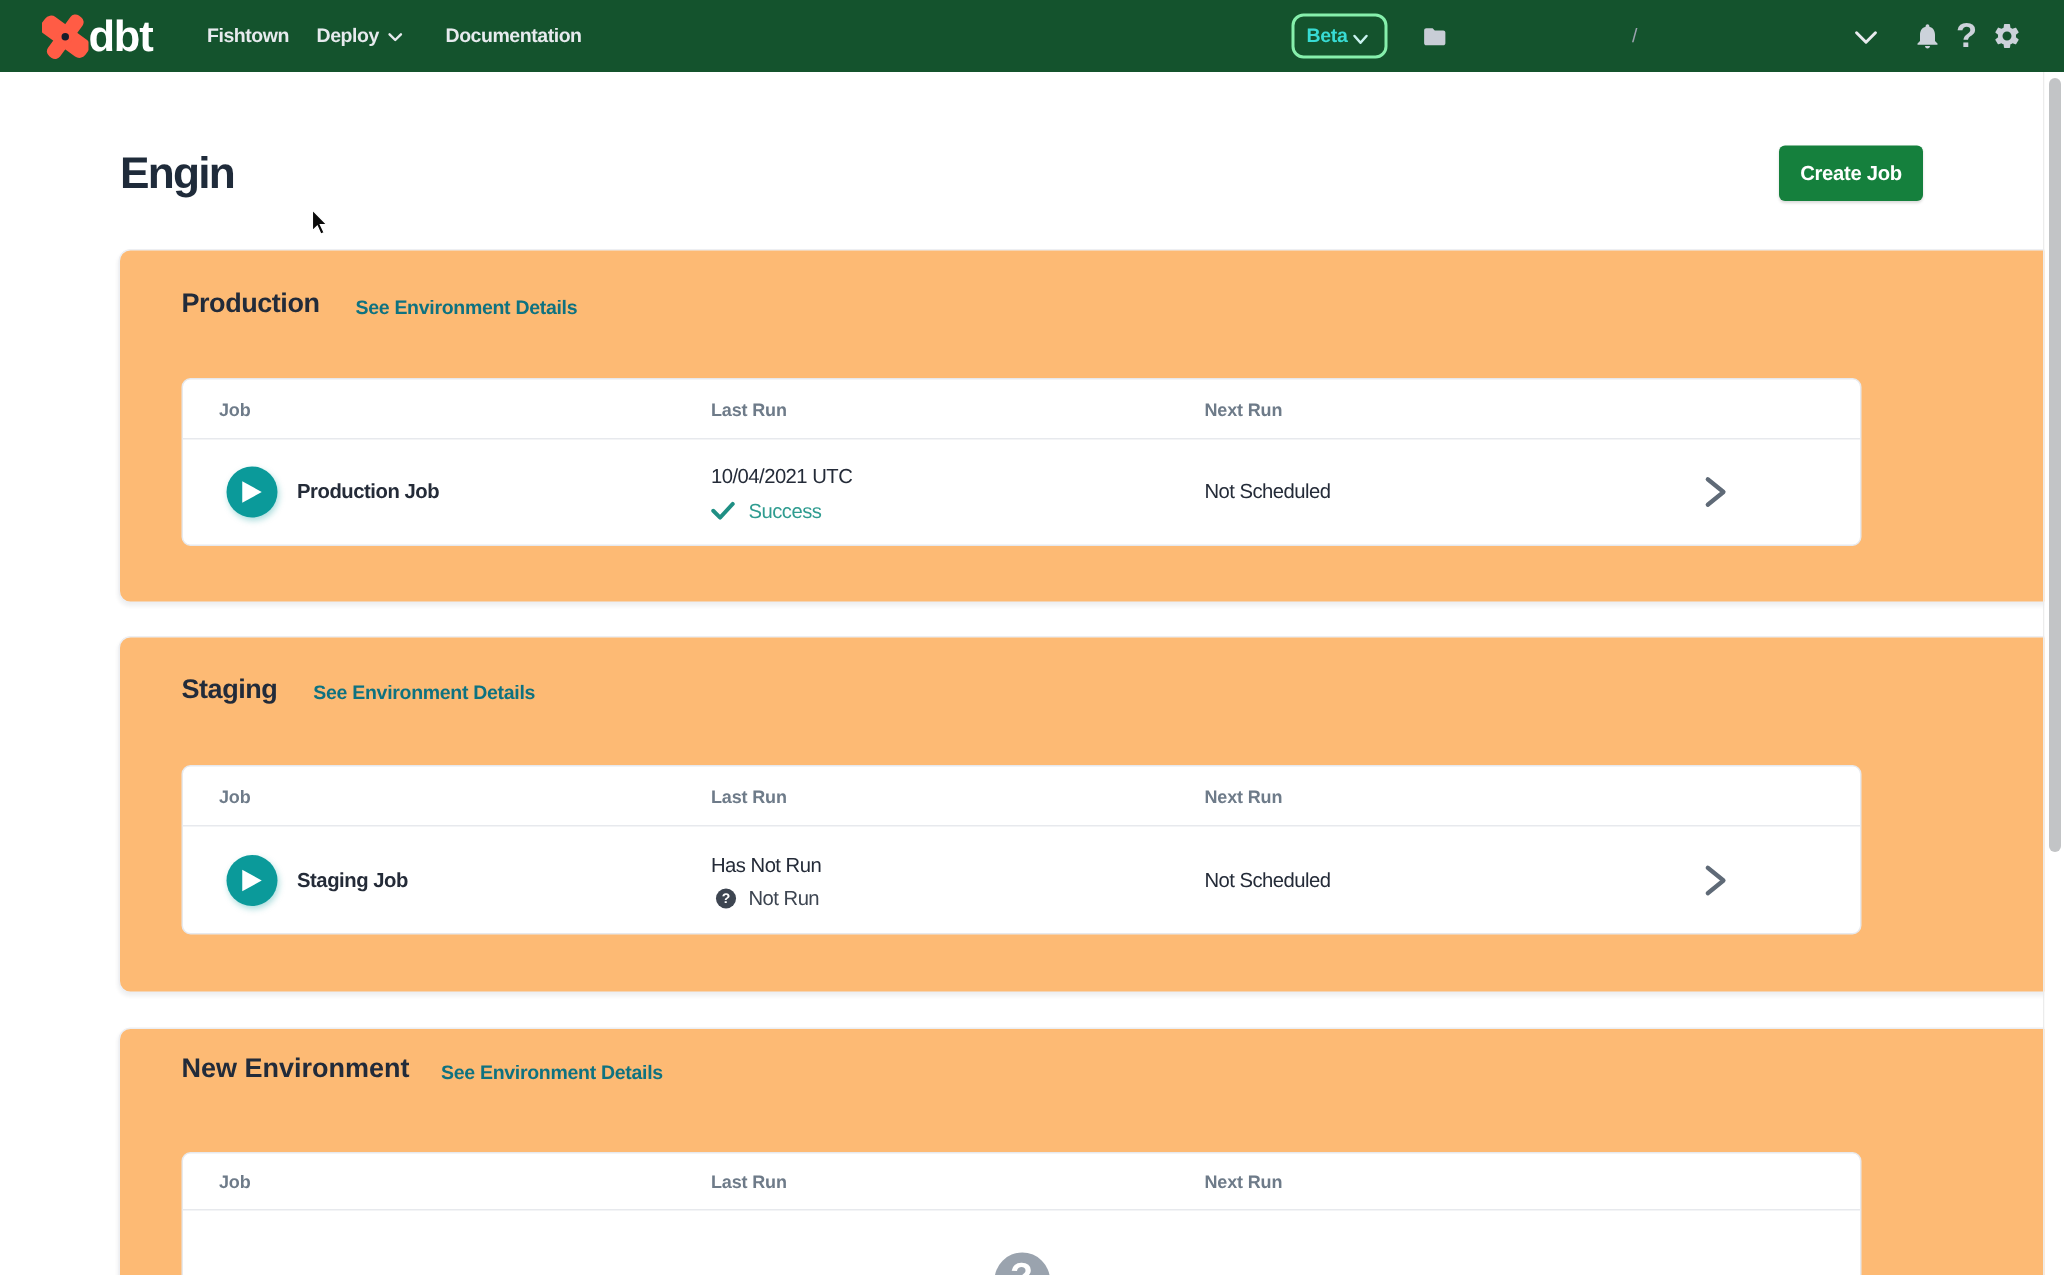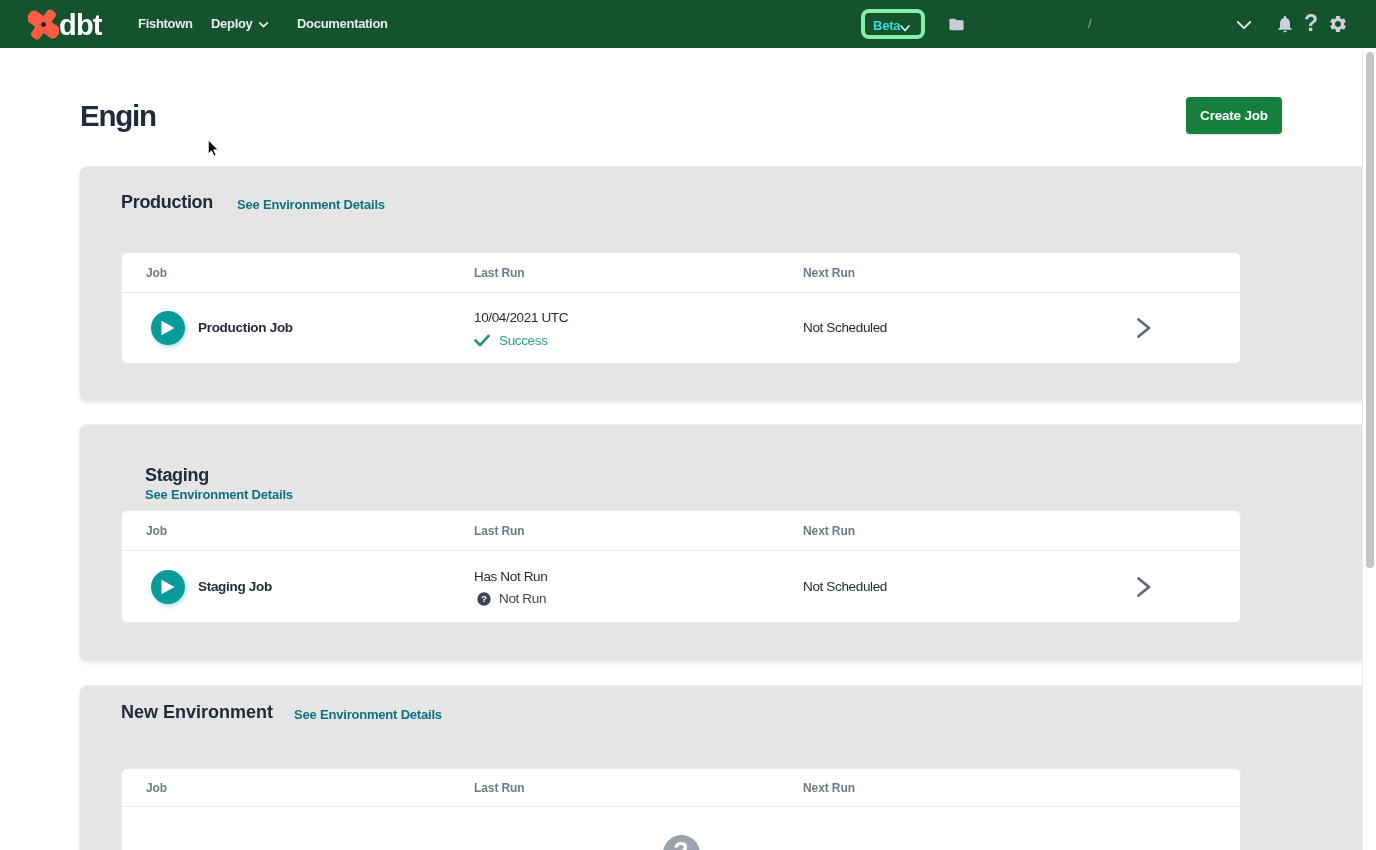--- a/index.html
+++ b/index.html
@@ -4,28 +4,28 @@
 <style>
 * { margin:0; padding:0; box-sizing:border-box; }
 html,body { width:1376px; height:850px; overflow:hidden; }
 body { font-family:"Liberation Sans", sans-serif; background:#ffffff; position:relative; will-change:transform; }
 
 
 .nav { position:absolute; left:0; top:0; width:1376px; height:48px; background:#14532d; }
 .nav .logo { position:absolute; left:28px; top:9px; }
 .nav .dbt-text { position:absolute; left:59px; top:12px; color:#fff; font-size:29px; font-weight:bold; letter-spacing:-0.8px; line-height:26px; }
 .navlink { position:absolute; top:0; height:48px; line-height:48px; color:#e7eaee; font-size:13px; font-weight:bold; letter-spacing:-0.3px; }
-.beta { position:absolute; left:861px; top:9px; width:64px; height:30px; border:4px solid #86efac; border-radius:8px; color:#38dcd4; font-size:13px; font-weight:bold; line-height:26px; padding-left:8px; letter-spacing:-0.2px; }
+.beta { position:absolute; left:861px; top:9px; width:64px; height:30px; border:2px solid #86efac; border-radius:8px; color:#38dcd4; font-size:13px; font-weight:bold; line-height:26px; padding-left:8px; letter-spacing:-0.2px; }
 .crumb { position:absolute; top:0; height:48px; line-height:48px; font-size:13px; font-weight:bold; color:#e8eaee; letter-spacing:-0.3px; }
 
 
 .h1 { position:absolute; left:80px; top:99px; font-size:29.5px; font-weight:bold; color:#1f2b3a; letter-spacing:-1.2px; }
 .btn { position:absolute; left:1186px; top:97px; width:96px; height:37px; background:#15803d; border-radius:4px; color:#fff; font-size:13.5px; font-weight:bold; text-align:center; line-height:37px; letter-spacing:-0.2px; box-shadow:0 1px 2px rgba(0,0,0,0.15); }
 
-.card { position:absolute; left:79px; width:1298px; background:#e5e5e5; border:1px solid #edeff3; border-radius:8px; box-shadow:0 2px 3px rgba(16,24,40,0.07);text-decoration:underline; }
+.card { position:absolute; left:79px; width:1298px; background:#fdba74; border:1px solid #edeff3; border-radius:8px; box-shadow:0 2px 3px rgba(16,24,40,0.07);text-decoration:underline; }
 .card-head { position:absolute; left:41px; display:flex; align-items:baseline; }
 .card-title { font-size:18px; font-weight:bold; color:#222b3a; letter-spacing:-0.3px; }
 .card-link { font-size:13px; font-weight:bold; color:#0e7280; margin-left:24px; letter-spacing:-0.2px; position:relative; top:1px; }
 
 .tbl { position:absolute; left:41px; width:1120px; border:1px solid #e7e9ed; border-radius:6px; background:#fff; }
 .thead { height:40px; border-bottom:1px solid #e7e9ed; position:relative; }
 .th { position:absolute; top:0; height:40px; line-height:41px; font-size:12px; font-weight:bold; color:#6e7b89; letter-spacing:-0.1px; }
 .th1 { left:24px; } .th2 { left:352px; } .th3 { left:681px; }
 .trow { position:relative; height:70px; }
 .play { position:absolute; left:29px; top:50%; margin-top:-17px; width:34px; height:34px; border-radius:50%; background:#0b9a9a; box-shadow:1px 2px 4px rgba(11,154,154,0.35); }
@@ -122,21 +122,21 @@
       </div>
       <div class="col3">Not Scheduled</div>
       <svg class="chev" width="26" height="26" viewBox="0 0 26 26" fill="none" stroke="#5f6a77" stroke-width="2.8" stroke-linecap="round" stroke-linejoin="round">
           <polyline points="8.5,4.5 19,13 8.5,21.5"></polyline>
         </svg>
     </div>
   </div>
 </div>
 
 <div class="card" style="top:424px; height:238px;">
-  <div class="card-head" style="top:40px;flex-direction:column;">
+  <div class="card-head" style="top:24px;">
     <div class="card-title">Staging</div>
     <div class="card-link">See Environment Details</div>
   </div>
   <div class="tbl" style="top:85px;">
     <div class="thead">
       <div class="th th1">Job</div>
         <div class="th th2">Last Run</div>
         <div class="th th3">Next Run</div>
     </div>
     <div class="trow" style="height:71px;">

